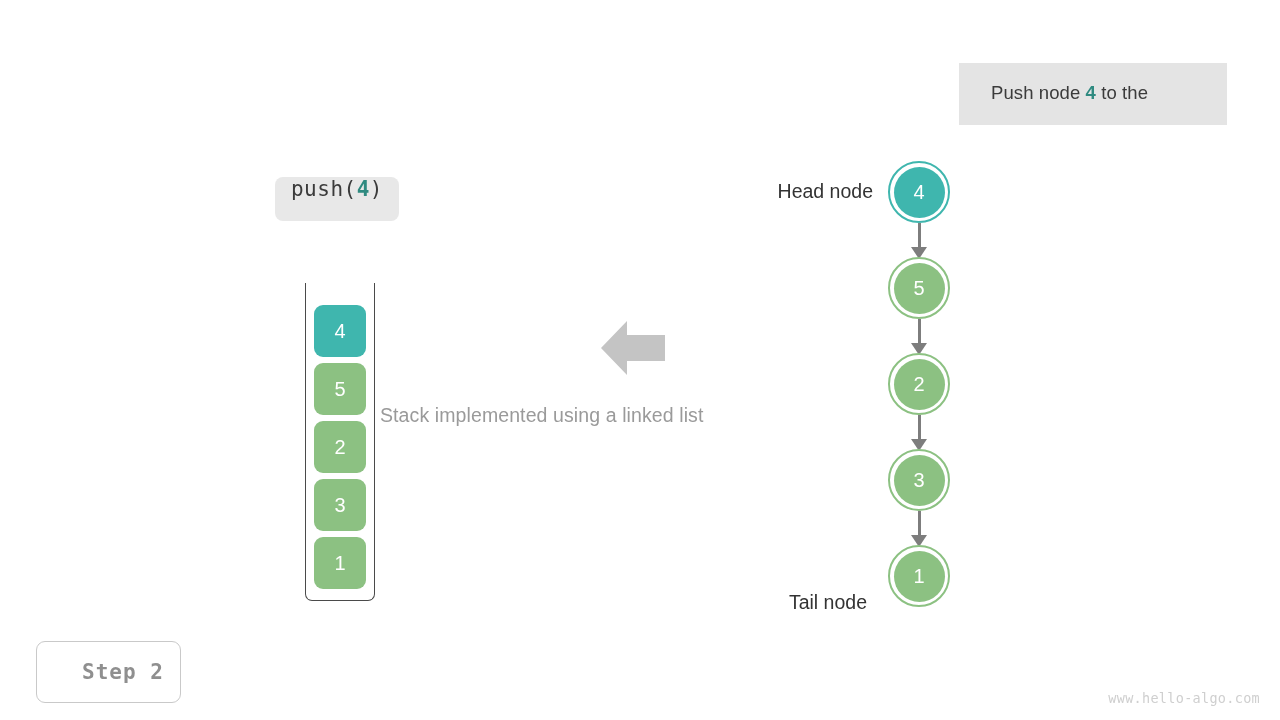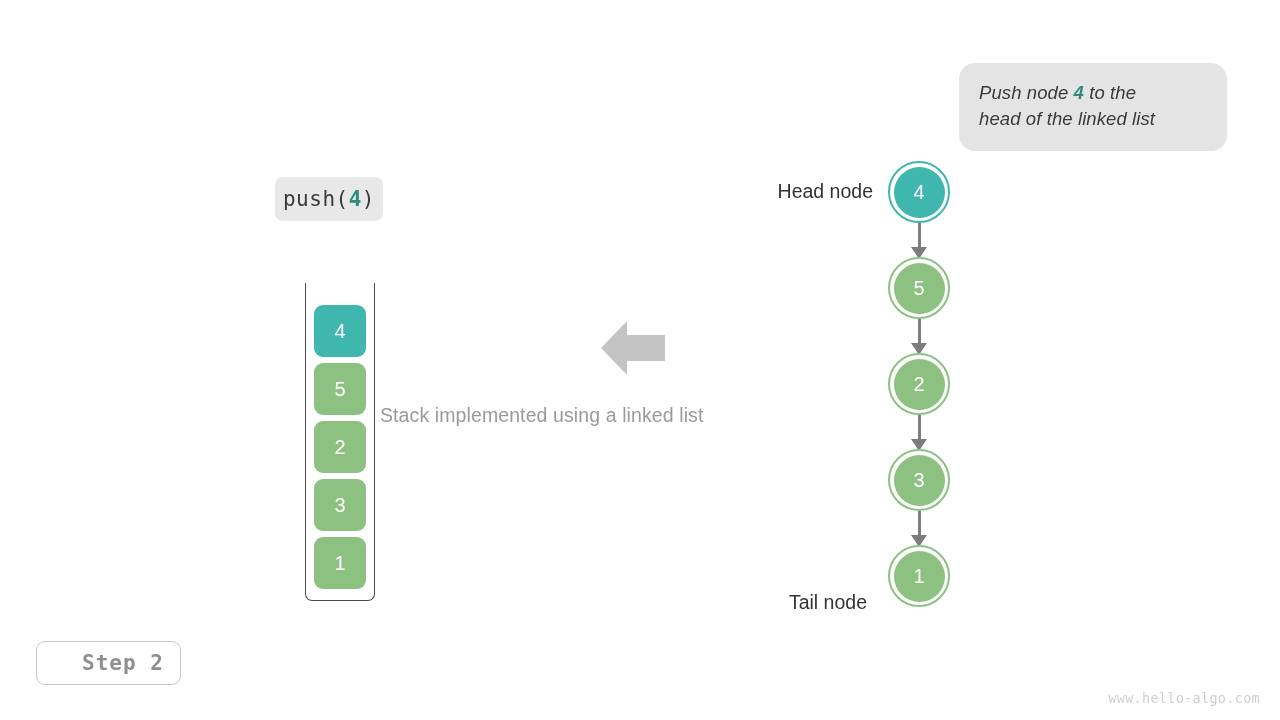--- a/index.html
+++ b/index.html
@@ -18,45 +18,44 @@
 
   
   .abs { position: absolute; }
 
   
   #callout {
     left: 959px;
     top: 63px;
     width: 268px;
     box-sizing: border-box;
-    padding: 17px 20px 19px 20px;
+    padding: 17px 20px 19px 32px;
     background: #e4e4e4;
-    border-radius: 16px;
+    border-radius: 0;
     color: #3b3b3b;
     font-size: 18.5px;
     line-height: 26px;
     letter-spacing: 0.1px;
-    font-style: italic;
   }
   #callout .hl {
     color: #2f8a80;
     font-weight: bold;
   }
 
   
   #push-chip {
     left: 275px;
     top: 177px;
-    width: 108px;
+    width: 124px;
     height: 44px;
     box-sizing: border-box;
     background: #e8e8e8;
     border-radius: 8px;
     display: flex;
-    align-items: center;
+    align-items: flex-start;
     justify-content: center;
     font-family: "DejaVu Sans Mono", "Liberation Mono", monospace;
     font-size: 21px;
     color: #3b3b3b;
     letter-spacing: 0.5px;
   }
   #push-chip .arg {
     color: #2f8a80;
     font-weight: bold;
   }
@@ -180,21 +179,21 @@
     text-align: right;
   }
   #label-head { left: 757px; top: 180px; width: 116px; }
   #label-tail { left: 766px; top: 591px; width: 101px; }
 
   
   #step-badge {
     left: 36px;
     top: 641px;
     width: 145px;
-    height: 44px;
+    height: 62px;
     box-sizing: border-box;
     border: 1.5px solid #c9c9c9;
     border-radius: 9px;
     background: #ffffff;
     display: flex;
     align-items: center;
     justify-content: center;
     font-family: "DejaVu Sans Mono", "Liberation Mono", monospace;
     font-size: 21px;
     font-weight: bold;
@@ -212,21 +211,20 @@
     color: #cfcfcf;
     letter-spacing: 0.3px;
     text-align: right;
   }
 </style>
 </head>
 <body>
 
 <div class="abs" id="callout">
   <span>Push node </span><span class="hl">4</span><span> to the</span><br>
-  <span>head of the linked list</span>
 </div>
 
 <div class="abs" id="push-chip">
   <span>push</span>
     <span>(</span>
     <span class="arg">4</span>
     <span>)</span>
 </div>
 
 <div class="abs" id="stack-wrap">

